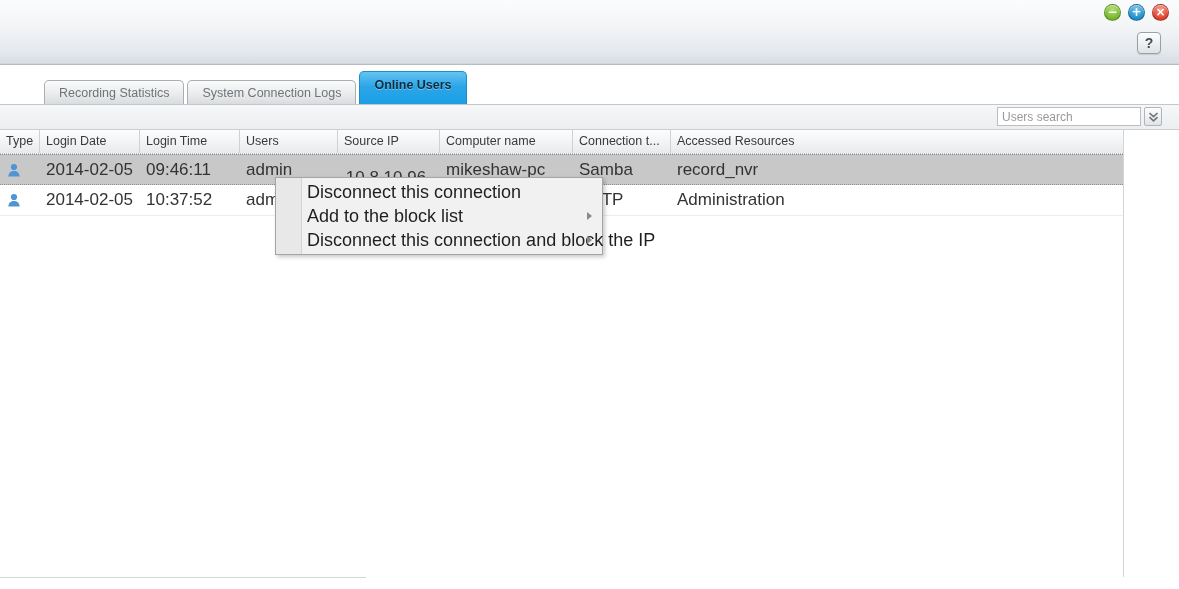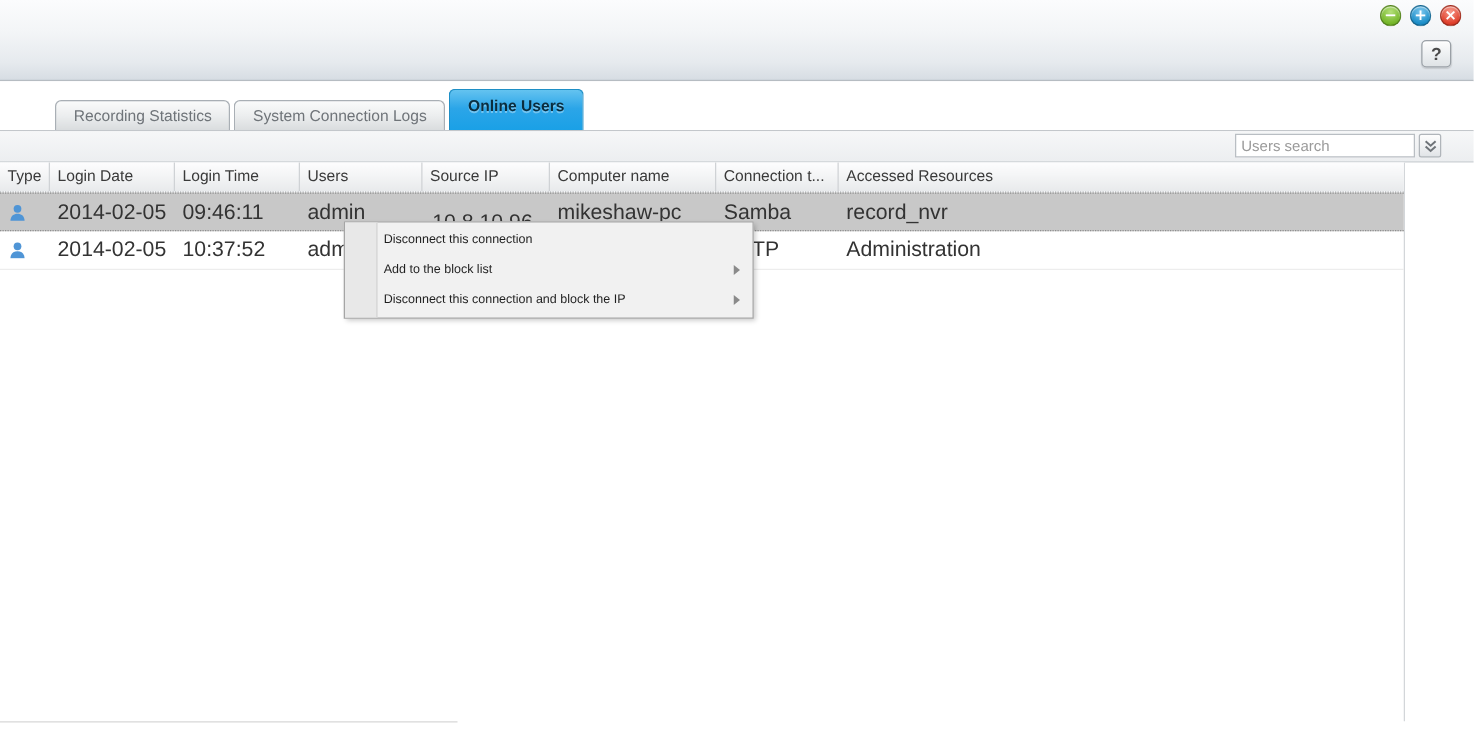--- a/index.html
+++ b/index.html
@@ -149,21 +149,21 @@
     position: absolute;
     left: 0; top: 105px;
     width: 1179px;
     height: 25px;
     background: linear-gradient(to bottom, #f6f7f8, #eceef0);
     border-bottom: 1px solid #c9ced2;
     box-sizing: border-box;
   }
   .search-wrap {
     position: absolute;
-    right: 26px;
+    right: 17px;
     top: 2px;
     display: flex;
     align-items: center;
   }
   .search-input {
     width: 144px;
     height: 19px;
     box-sizing: border-box;
     border: 1px solid #b9bec3;
     background: #fff;
@@ -271,21 +271,21 @@
     width: 25px;
     background: #e8e8e8;
     border-right: 1px solid #d4d4d4;
   }
   .ctx-item {
     position: relative;
     height: 24px;
     line-height: 24px;
     padding-left: 31px;
     padding-right: 34px;
-    font-size: 10px;
+    font-size: 18px;
     color: #1f1f1f;
     white-space: nowrap;
     cursor: pointer;
     z-index: 2;
   }
   .ctx-arrow {
     position: absolute;
     right: 10px;
     top: 50%;
     transform: translateY(-50%);

